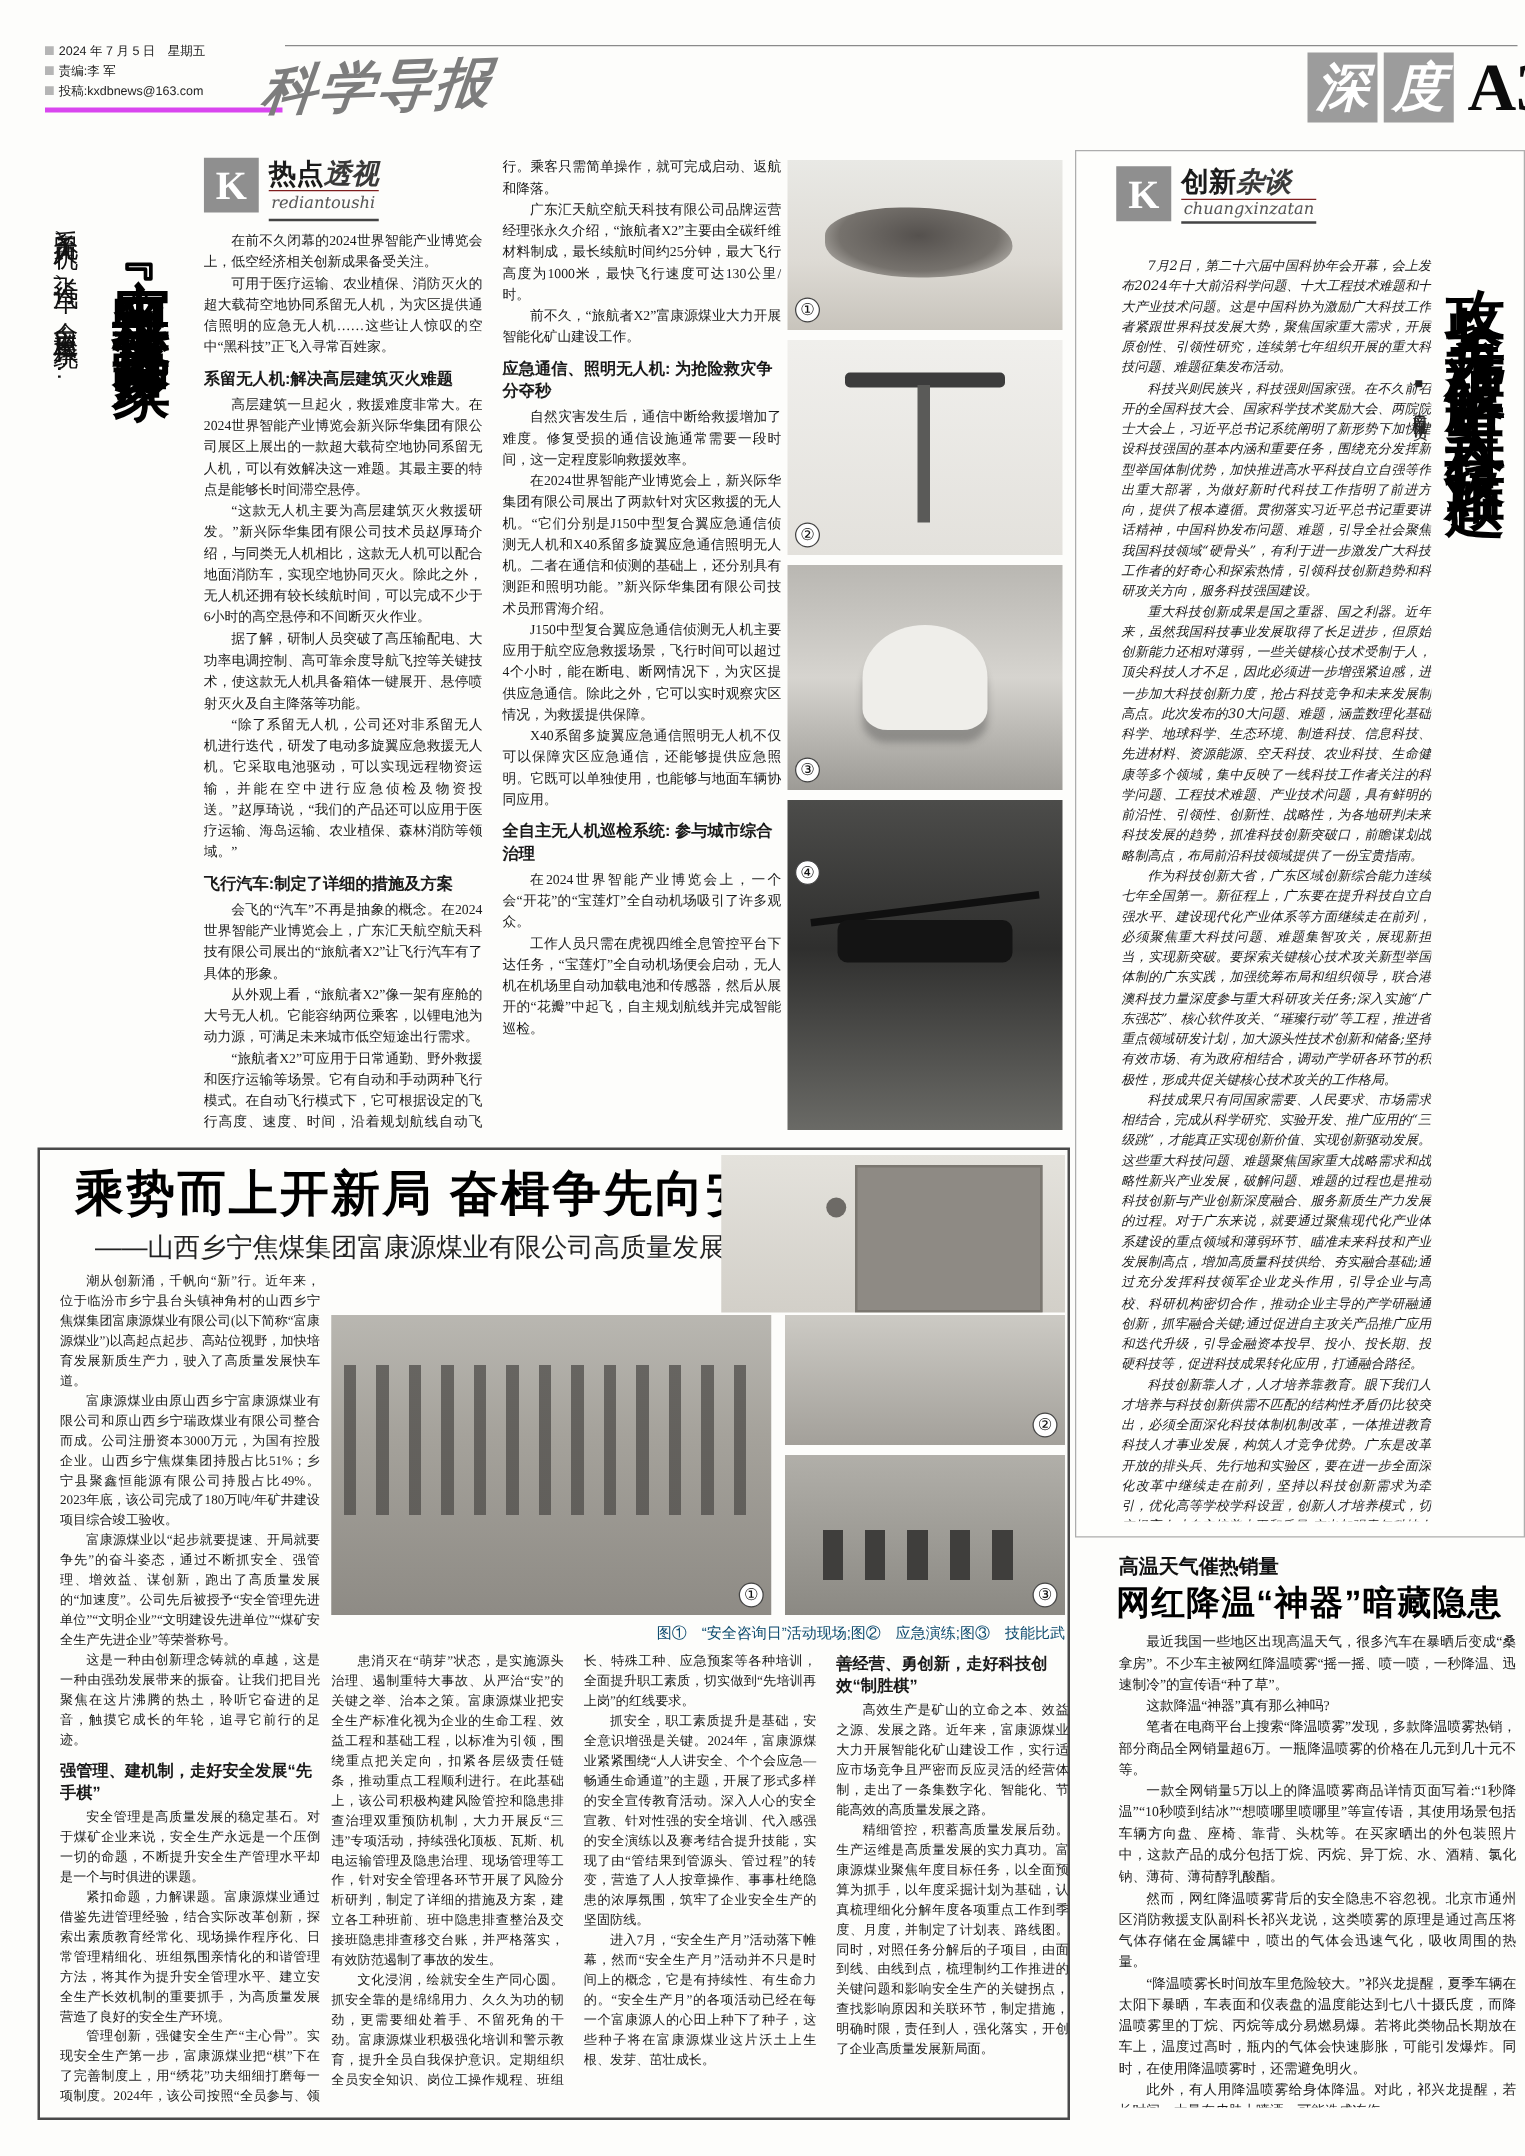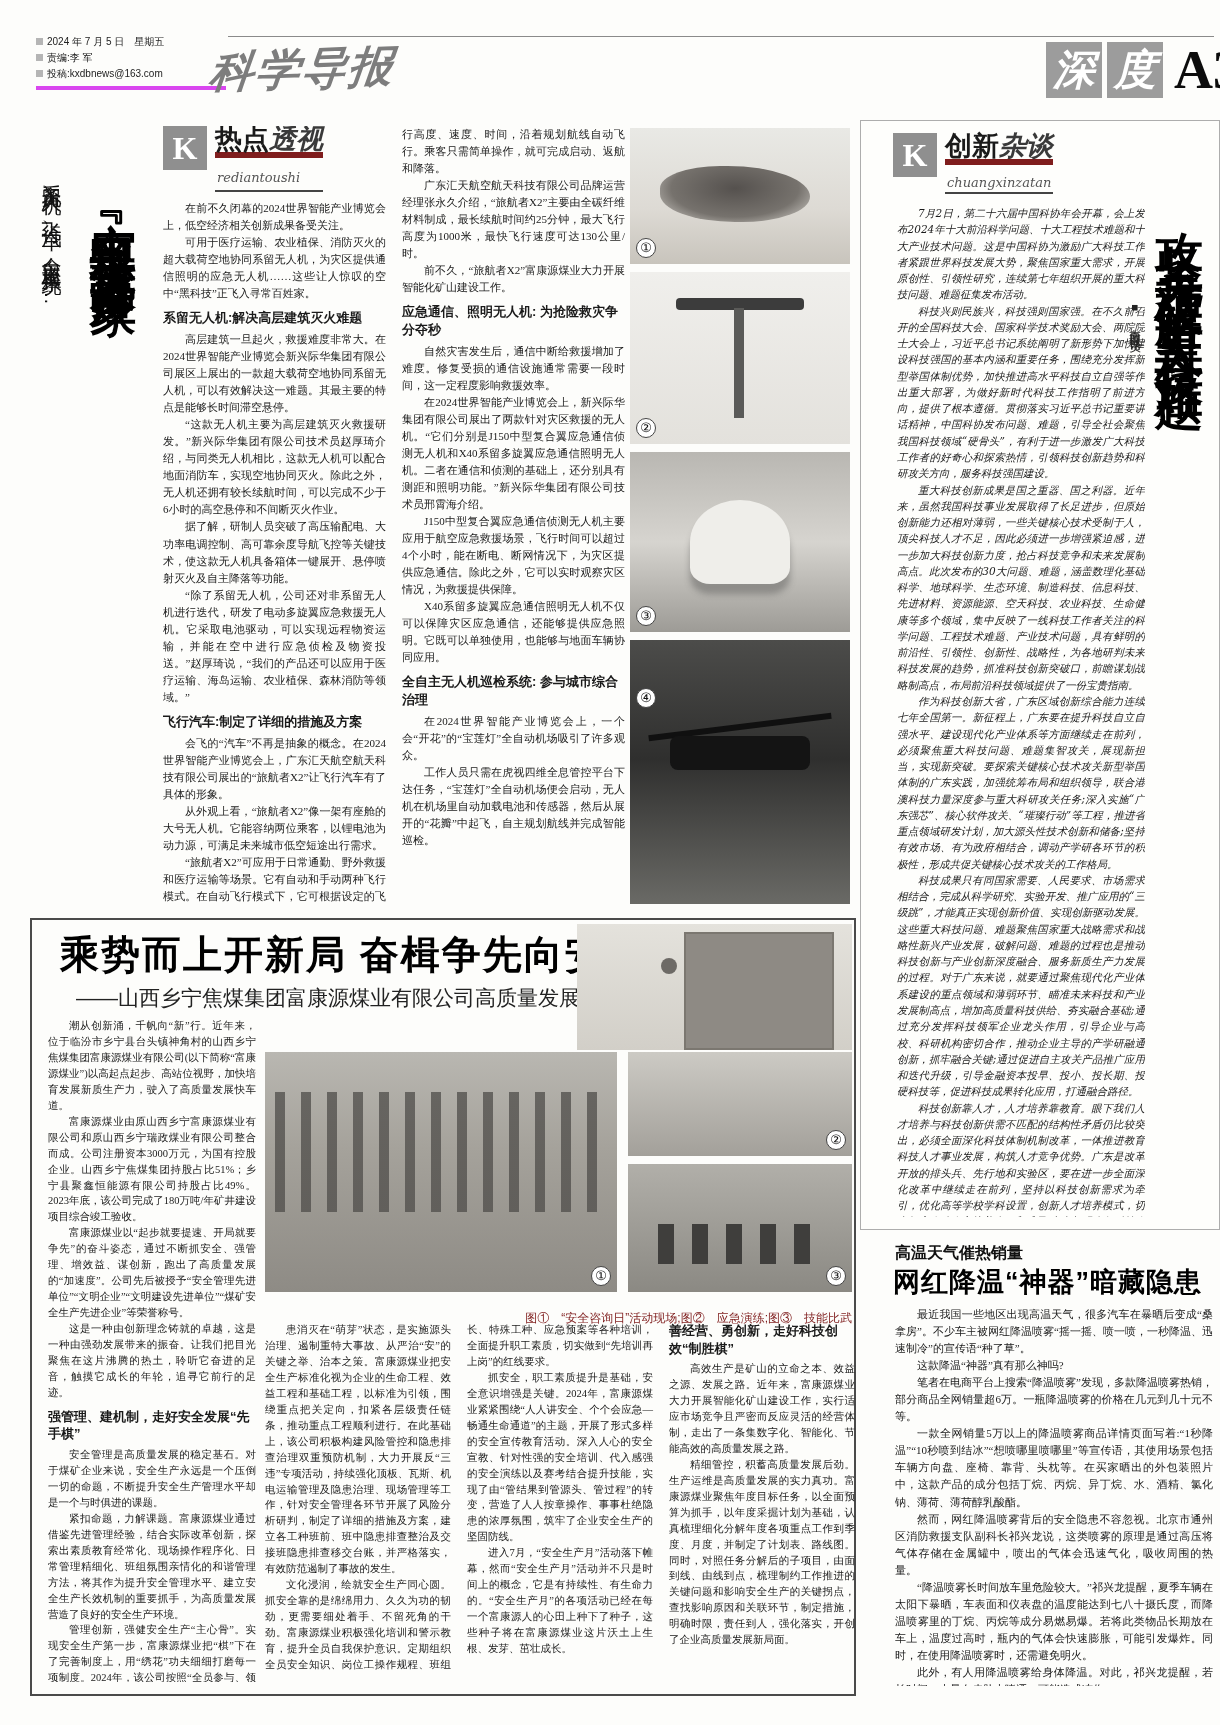--- a/index.html
+++ b/index.html
@@ -19,25 +19,25 @@
     transform:skewX(-8deg) rotate(-2deg);letter-spacing:2px;}
   .badge-wrap{position:absolute;left:1046px;top:42px;display:flex;align-items:flex-start;}
   .badge-ch{width:56px;height:56px;background:#9c9c9c;color:#fff;font-family:"DejaVu Serif",serif;
     font-weight:bold;font-style:italic;font-size:42px;line-height:56px;text-align:center;margin-right:5px;}
   .page-no{font-family:"Liberation Serif",serif;font-weight:bold;font-size:54px;line-height:56px;color:#0c0c0c;margin-left:6px;}
   
   .k-header{display:flex;align-items:flex-start;margin-bottom:8px;}
   .k-badge{width:44px;height:44px;background:#8f8f8f;color:#fff;font-family:"Liberation Serif",serif;
     font-weight:bold;font-size:32px;line-height:44px;text-align:center;flex:0 0 44px;}
   .k-titles{margin-left:8px;border-bottom:2px solid #444;}
-  .k-line1{font-size:27px;line-height:26px;white-space:nowrap;}
+  .k-line1{font-size:22px;line-height:26px;white-space:nowrap;}
   .k-bold{font-family:"Liberation Sans","DejaVu Sans",sans-serif;font-weight:bold;}
   .k-script{font-family:"DejaVu Serif",serif;font-style:italic;font-weight:bold;color:#3a3a3a;}
   .k-pinyin{font-family:"DejaVu Serif",serif;font-style:italic;font-size:13px;color:#555;
-    border-top:6px solid #7f1d1d;padding:10px 2px 2px;}
+    border-top:1px solid #7f1d1d;padding:0 2px 2px;}
   
   .v-kicker{position:absolute;left:34px;top:168px;height:470px;width:32px;
     writing-mode:vertical-rl;font-family:"Liberation Sans","DejaVu Sans",sans-serif;
     font-size:20px;letter-spacing:3px;color:#111;}
   .v-headline{position:absolute;left:68px;top:186px;height:730px;width:92px;
     writing-mode:vertical-rl;font-family:"Liberation Sans","DejaVu Sans",sans-serif;
     font-weight:bold;font-size:46px;letter-spacing:5px;line-height:92px;color:#000;}
   .hs-flow{position:absolute;left:163px;top:126px;width:462px;height:788px;
     column-count:2;column-gap:16px;column-fill:auto;overflow:hidden;
     font-size:11px;line-height:1.55;}
@@ -91,22 +91,22 @@
   .bp-building .bld{position:absolute;right:18px;top:8px;width:150px;height:118px;background:#8e8a84;
     box-shadow:inset 0 0 0 2px #7b7770;}
   .bp-building .balloon{position:absolute;left:84px;top:34px;width:16px;height:16px;border-radius:50%;background:#6d6a66;}
   .bp-group{left:233px;top:132px;width:352px;height:240px;background:linear-gradient(180deg,#b9b7b1 0%,#a5a29b 40%,#8e8b85 100%);}
   .bp-group .rows{position:absolute;left:10px;top:40px;width:330px;height:120px;
     background:repeating-linear-gradient(90deg,#4e4c49 0 10px,transparent 10px 26px);opacity:.75;}
   .bp-drill{left:596px;top:132px;width:224px;height:104px;background:linear-gradient(180deg,#cccac4 0%,#a3a09a 100%);}
   .bp-comp{left:596px;top:244px;width:224px;height:128px;background:linear-gradient(180deg,#b1afa9 0%,#8b8983 100%);}
   .bp-comp .gear{position:absolute;left:30px;top:60px;width:160px;height:40px;
     background:repeating-linear-gradient(90deg,#3f3e3c 0 16px,transparent 16px 34px);}
-  .bn-caption{position:absolute;left:230px;top:390px;width:590px;text-align:right;
-    font-family:"Liberation Sans",sans-serif;font-size:12px;color:#7f1d1d;}
+  .bn-caption{position:absolute;left:230px;top:378px;width:590px;text-align:right;
+    font-family:"Liberation Sans",sans-serif;font-size:12px;color:#0c4a6e;}
   .bn-flow{position:absolute;left:233px;top:402px;width:590px;height:356px;overflow:hidden;
     column-count:3;column-gap:16px;column-fill:auto;font-size:10.5px;line-height:1.52;}
 </style>
 </head>
 <body>
 
 <div class="top-rule"></div>
 <div class="info-block">
   <div class="info-line"><span class="sq"></span><span>2024 年 7 月 5 日　星期五</span></div>
   <div class="info-line"><span class="sq"></span><span>责编:李 军</span></div>

